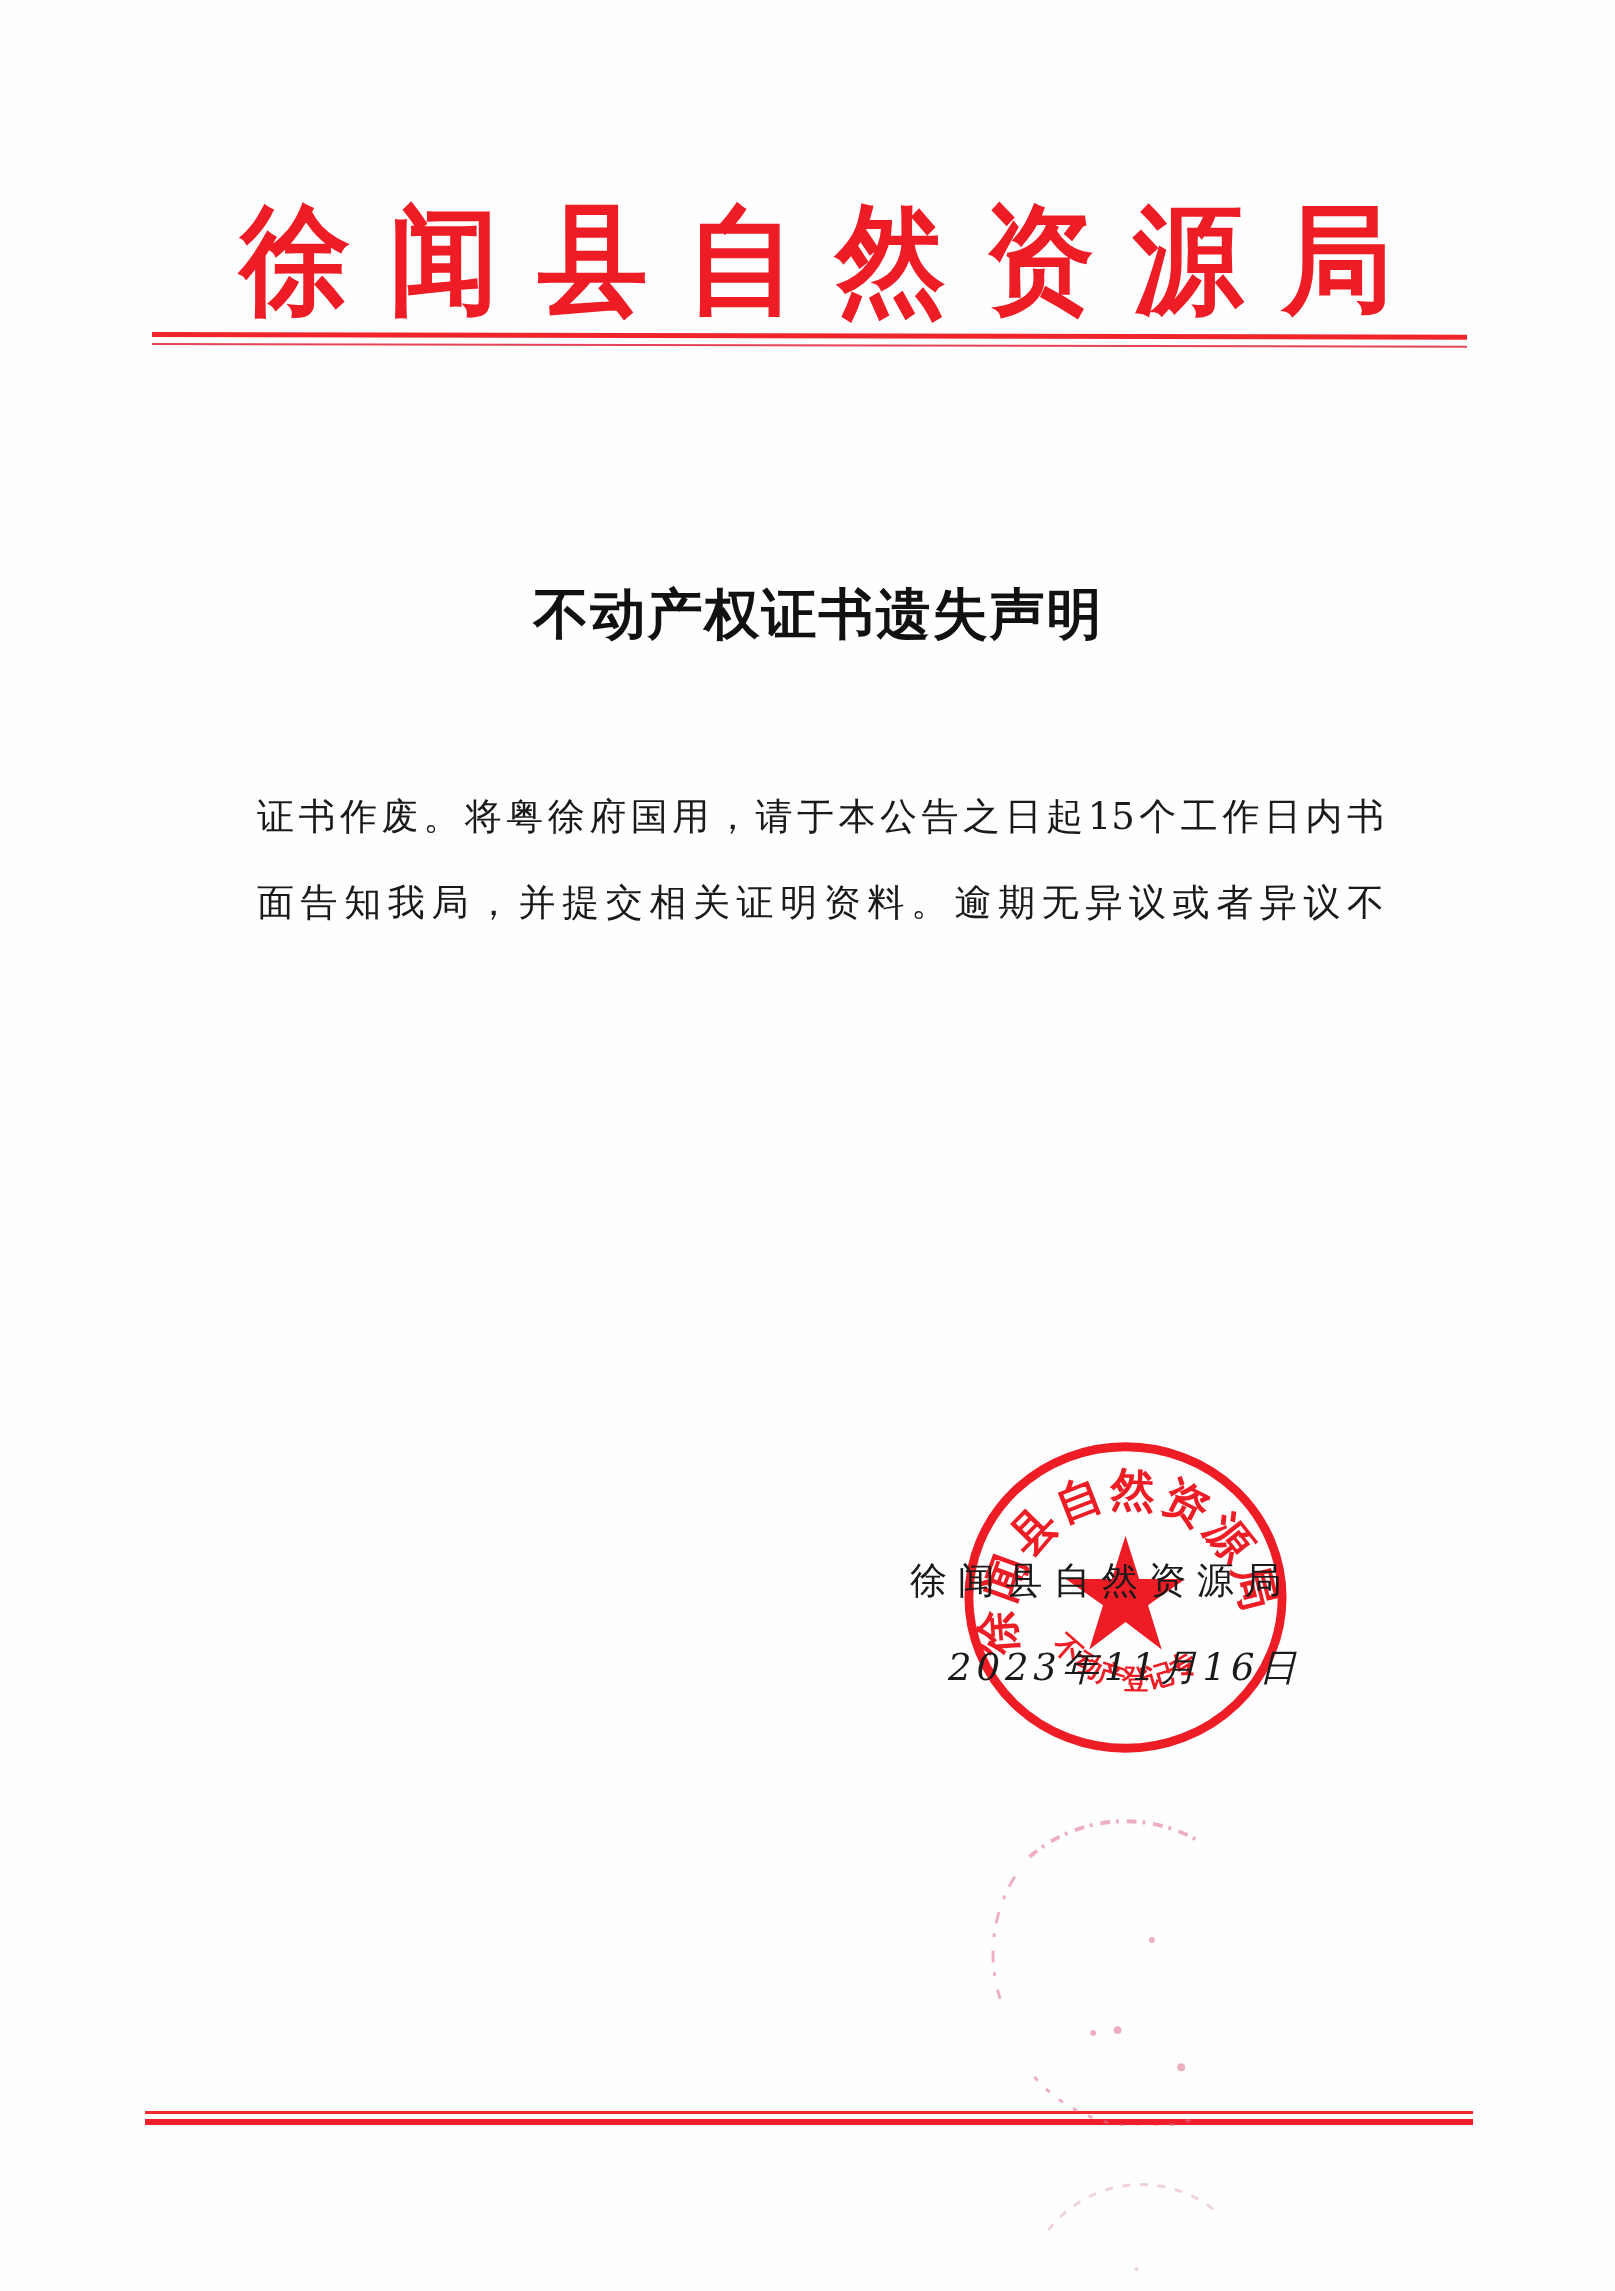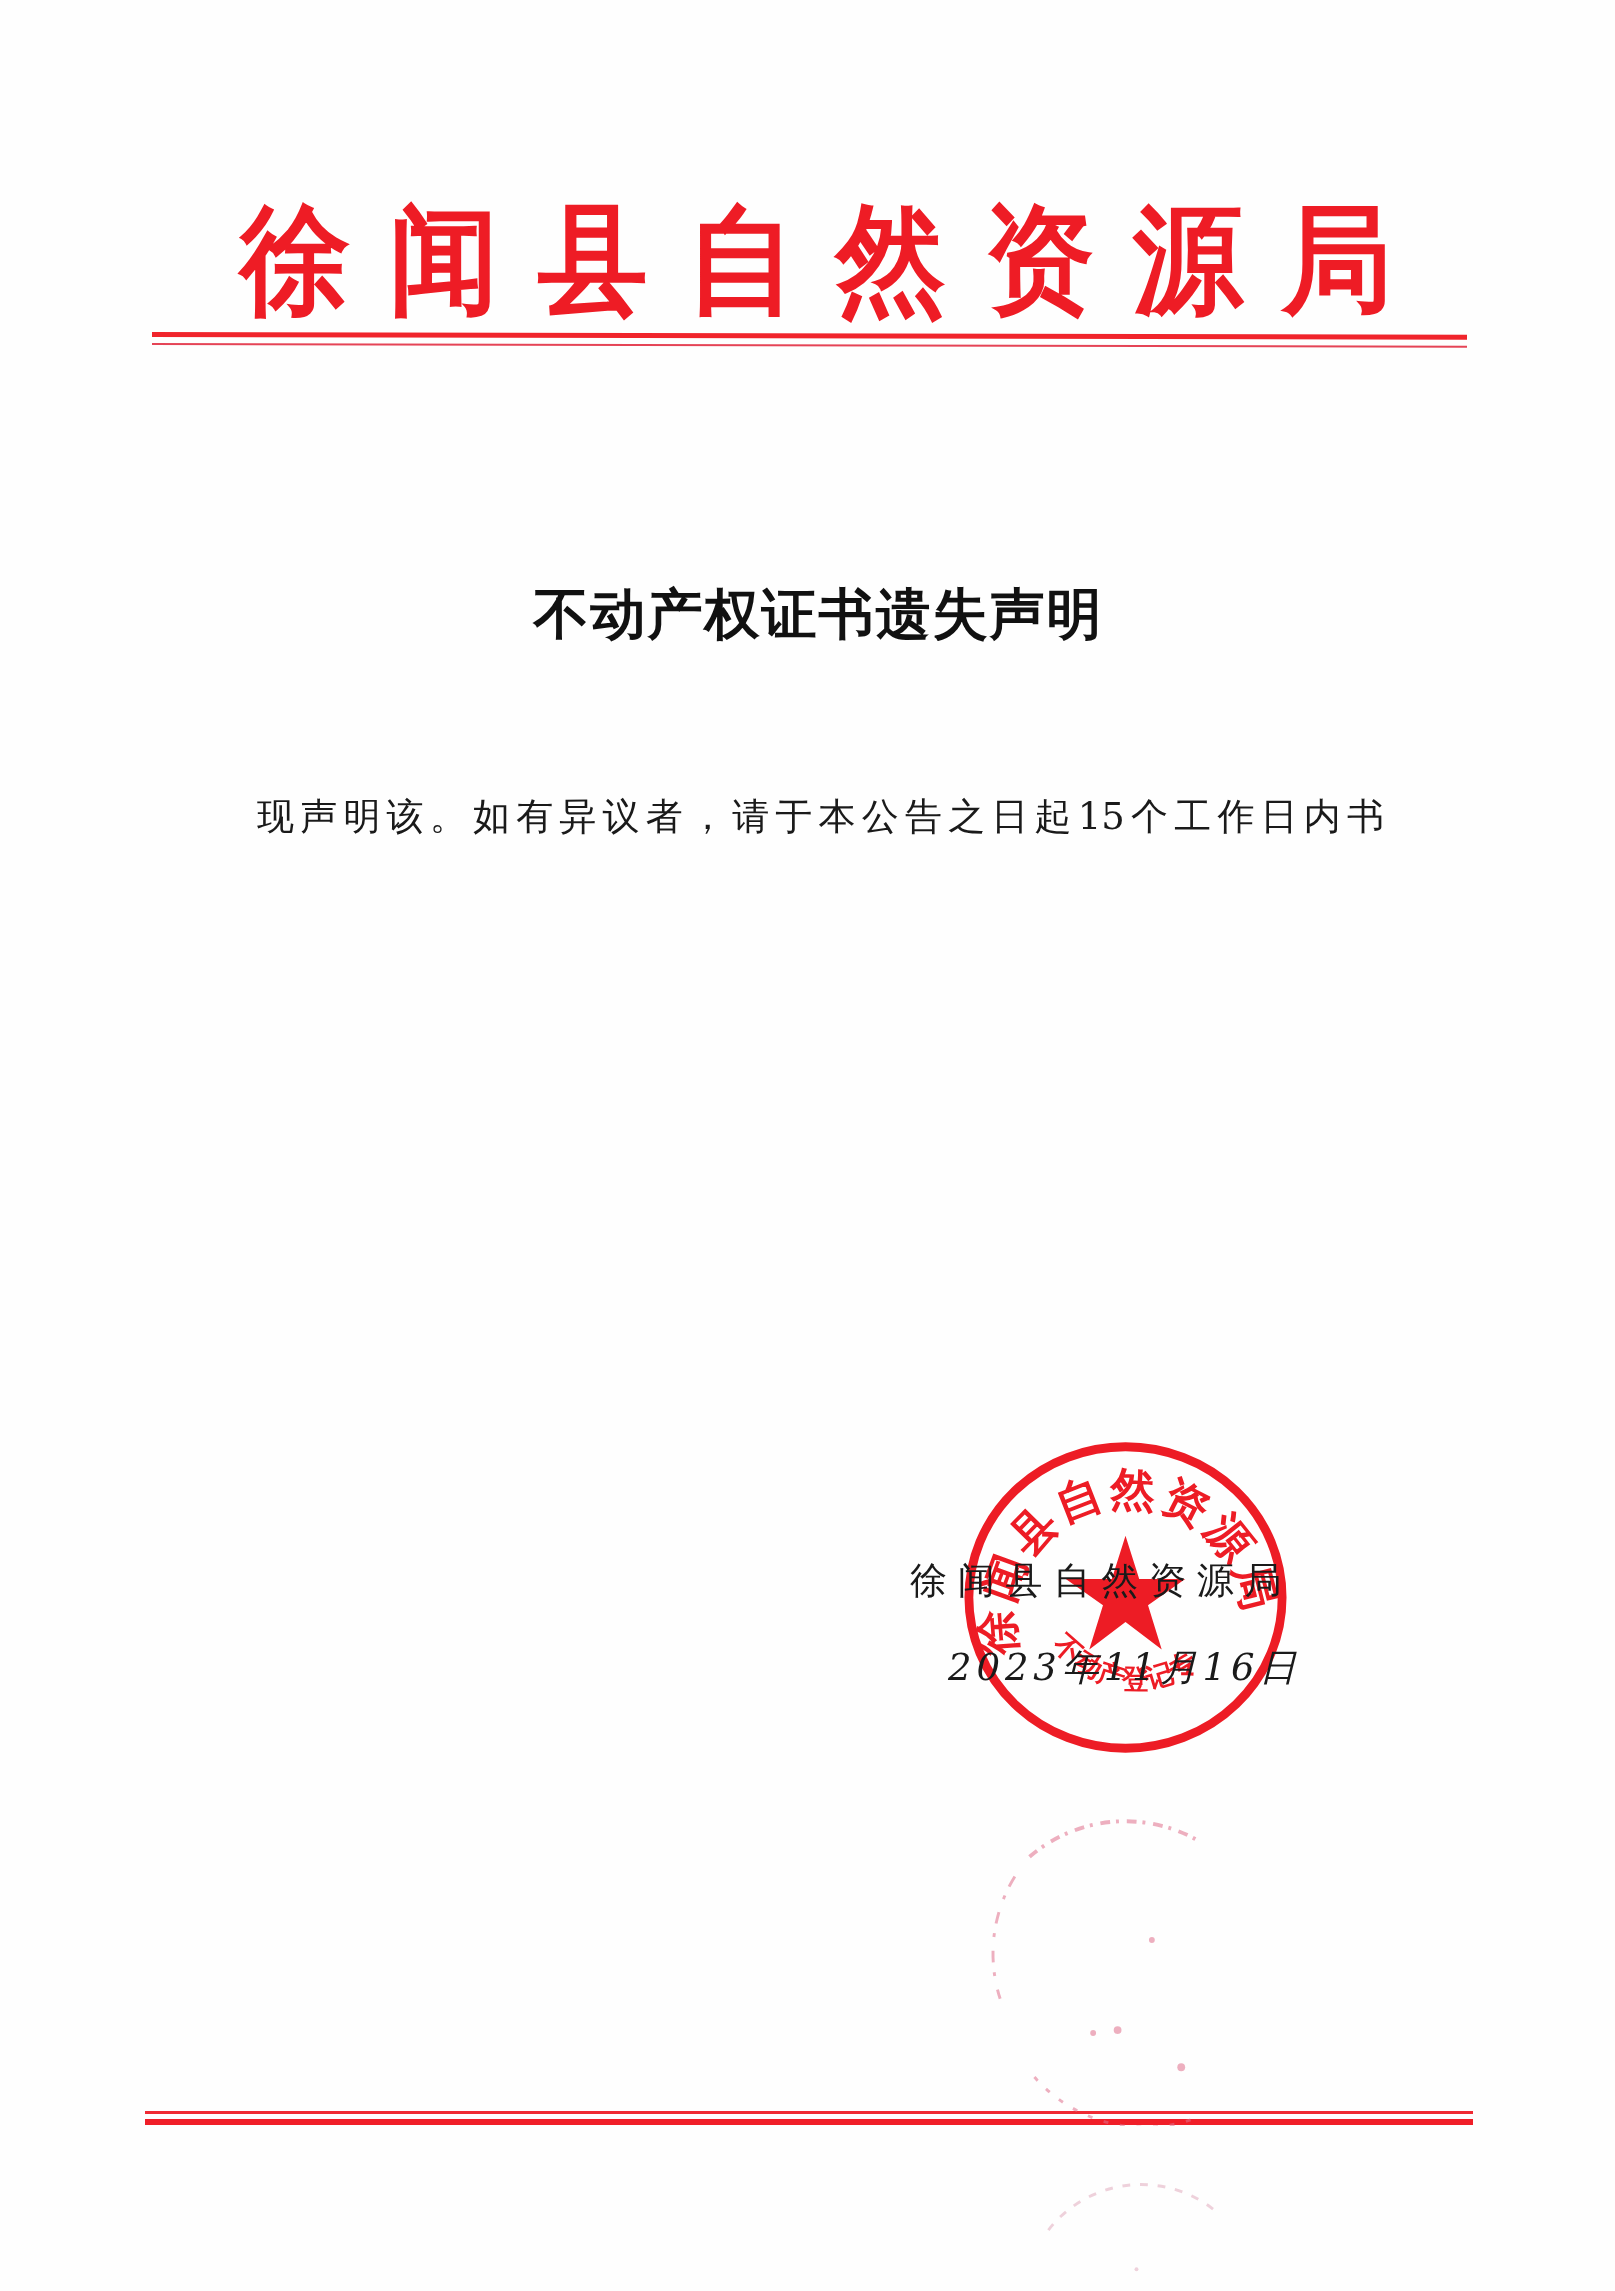--- a/index.html
+++ b/index.html
@@ -185,21 +185,22 @@
     <span>资</span>
     <span>源</span>
     <span>局</span>
   </div>
   <div class="rule-top-thick"></div>
   <div class="rule-top-thin"></div>
 
   <div class="doc-title">不动产权证书遗失声明</div>
 
   <div class="body-text">
-    <span class="body-line">现声明该。如有异议者，请于本公告之日起15个工作日内书</span>
+    <span class="body-line">证书作废。将粤徐府国用，请于本公告之日起15个工作日内书</span>
+    <span class="body-line">面告知我局，并提交相关证明资料。逾期无异议或者异议不</span>
   </div>
 
   <svg class="seal" viewBox="0 0 340 330">
     <defs>
       <path id="sealArc" d="M 62 230 A 118 118 0 1 1 290 200" fill="none"></path>
       <path id="sealBottomArc" d="M 95 215 Q 170 290 245 235" fill="none"></path>
     </defs>
     <ellipse cx="170" cy="165" rx="160" ry="154" fill="none" stroke="#ee1c25" stroke-width="9"></ellipse>
     <text font-family="DejaVu Sans, sans-serif" font-weight="bold" font-size="46" fill="#ee1c25" letter-spacing="4">
       <textPath href="#sealArc" startOffset="2%">徐闻县自然资源局</textPath>

